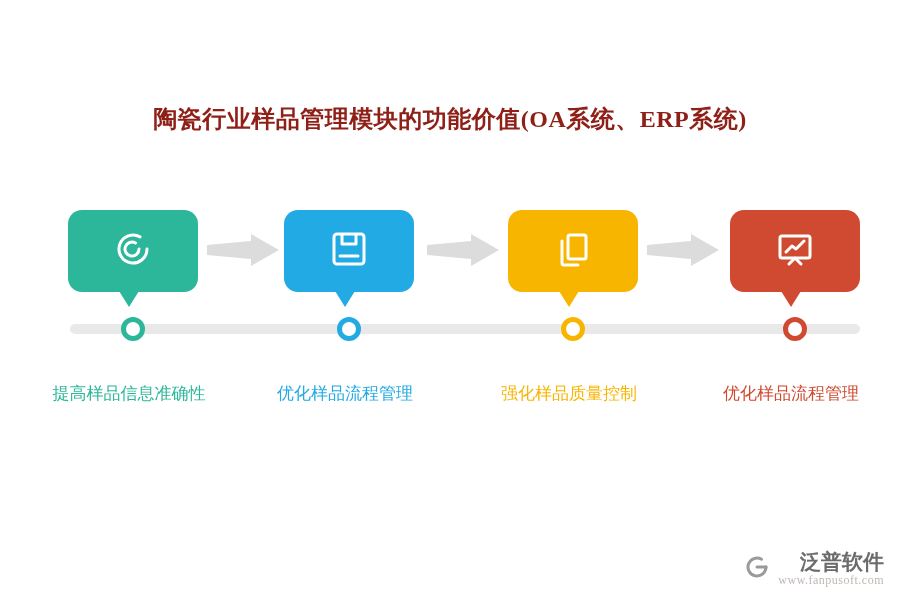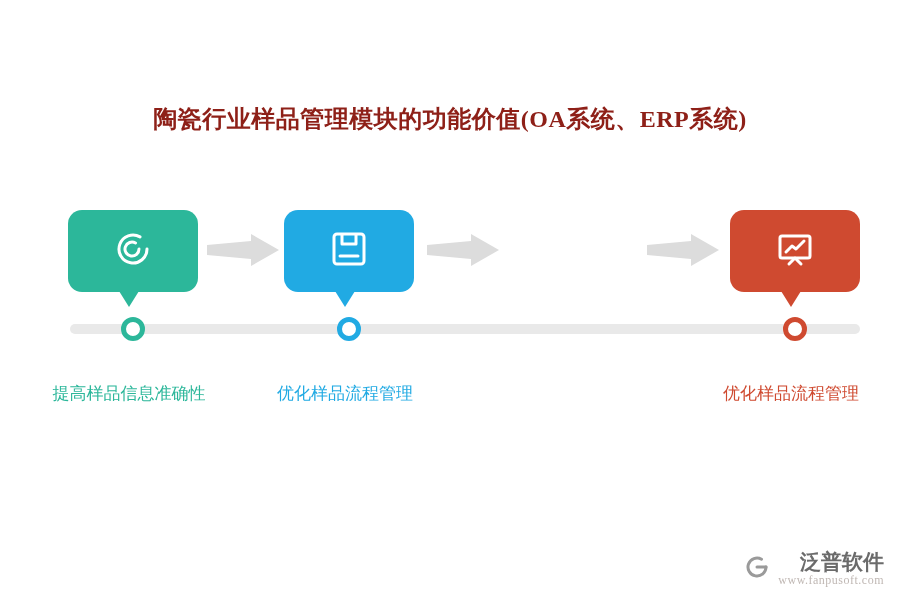--- a/index.html
+++ b/index.html
@@ -88,20 +88,33 @@
           <path d="M17 9v10h14V9" stroke="#fff" stroke-width="3" stroke-linejoin="round"></path>
           <path d="M15 31h18" stroke="#fff" stroke-width="3" stroke-linecap="round"></path>
         </svg>
       </span>
     </div>
     <div class="tail"></div>
     <div class="dot"></div>
     <div class="caption">优化样品流程管理</div>
   </div>
 
+  <div class="step c2" id="step2">
+    <div class="bubble">
+      <span>
+        <svg width="48" height="48" viewBox="0 0 48 48" fill="none">
+          <rect x="19" y="10" width="18" height="24" rx="2" stroke="#fff" stroke-width="3"></rect>
+          <path d="M13 16v22a2 2 0 0 0 2 2h14" stroke="#fff" stroke-width="3" stroke-linecap="round"></path>
+        </svg>
+      </span>
+    </div>
+    <div class="tail"></div>
+    <div class="dot"></div>
+    <div class="caption">强化样品质量控制</div>
+  </div>
 
   <div class="step c3" id="step3">
     <div class="bubble">
       <span>
         <svg width="48" height="48" viewBox="0 0 48 48" fill="none">
           <rect x="9" y="11" width="30" height="22" rx="2" stroke="#fff" stroke-width="3"></rect>
           <path d="M15 27l6-6 4 3 8-8" stroke="#fff" stroke-width="3" stroke-linecap="round" stroke-linejoin="round"></path>
           <path d="M18 39l6-6 6 6" stroke="#fff" stroke-width="3" stroke-linecap="round" stroke-linejoin="round"></path>
         </svg>
       </span>

